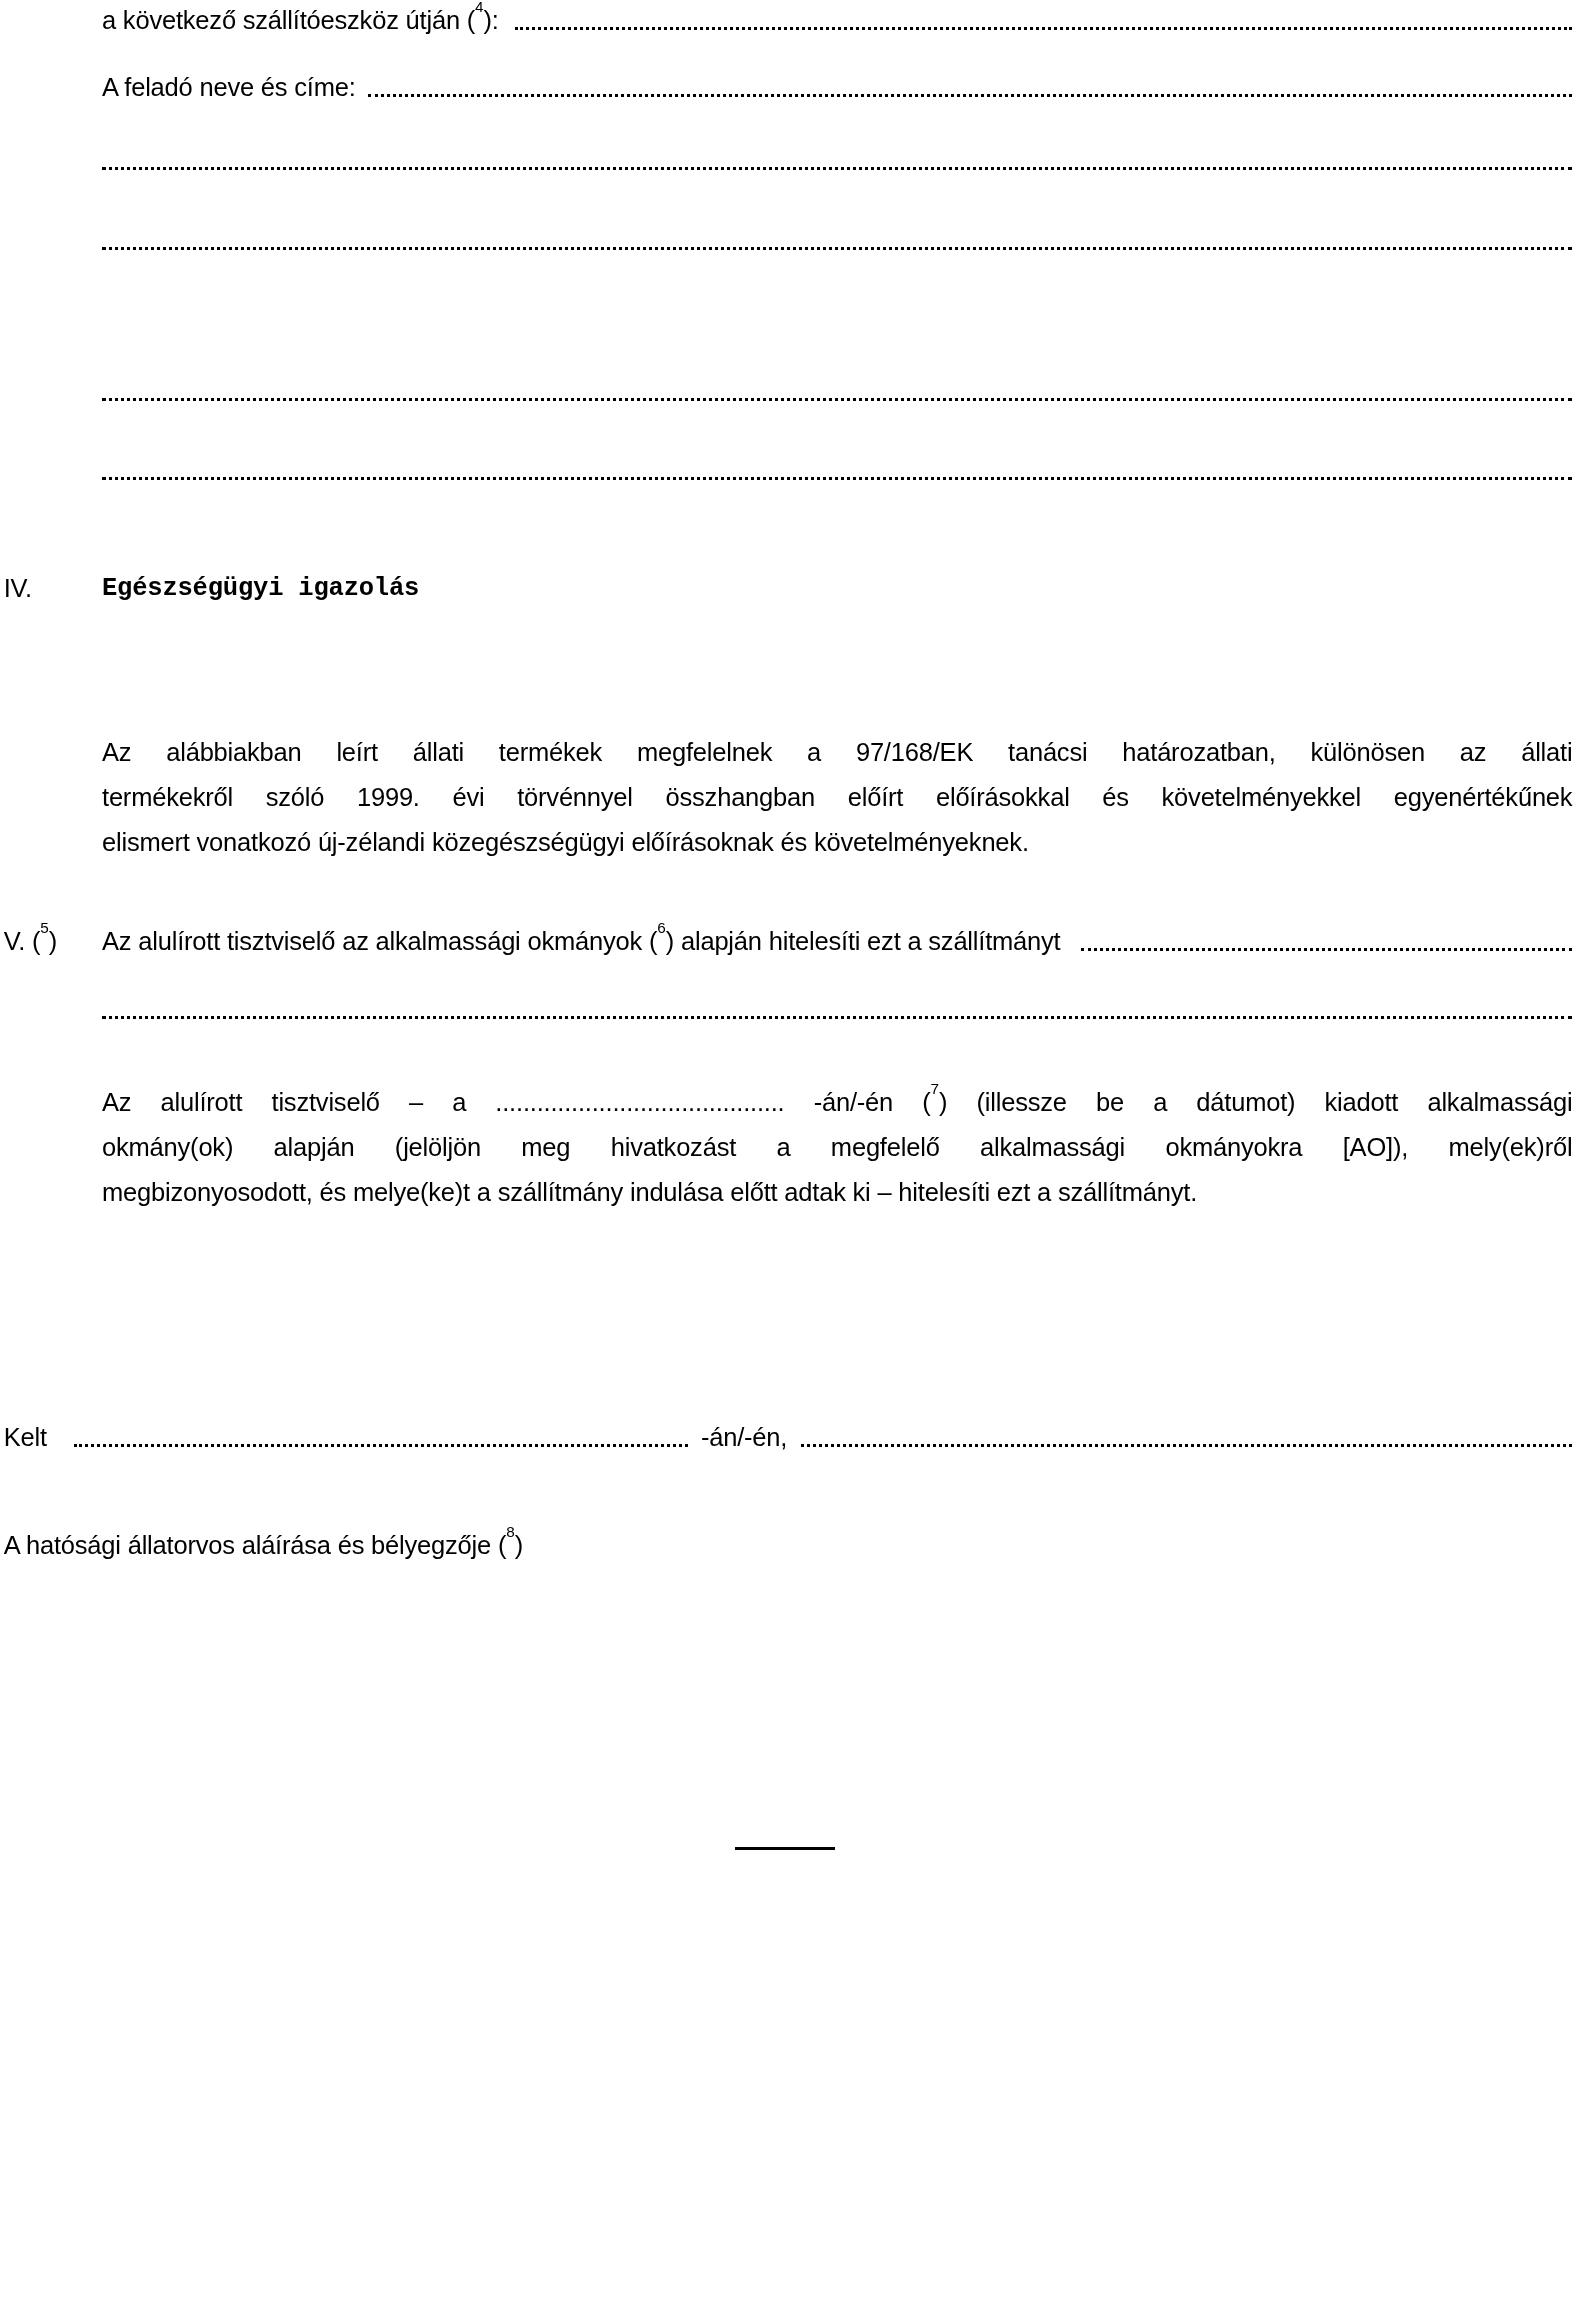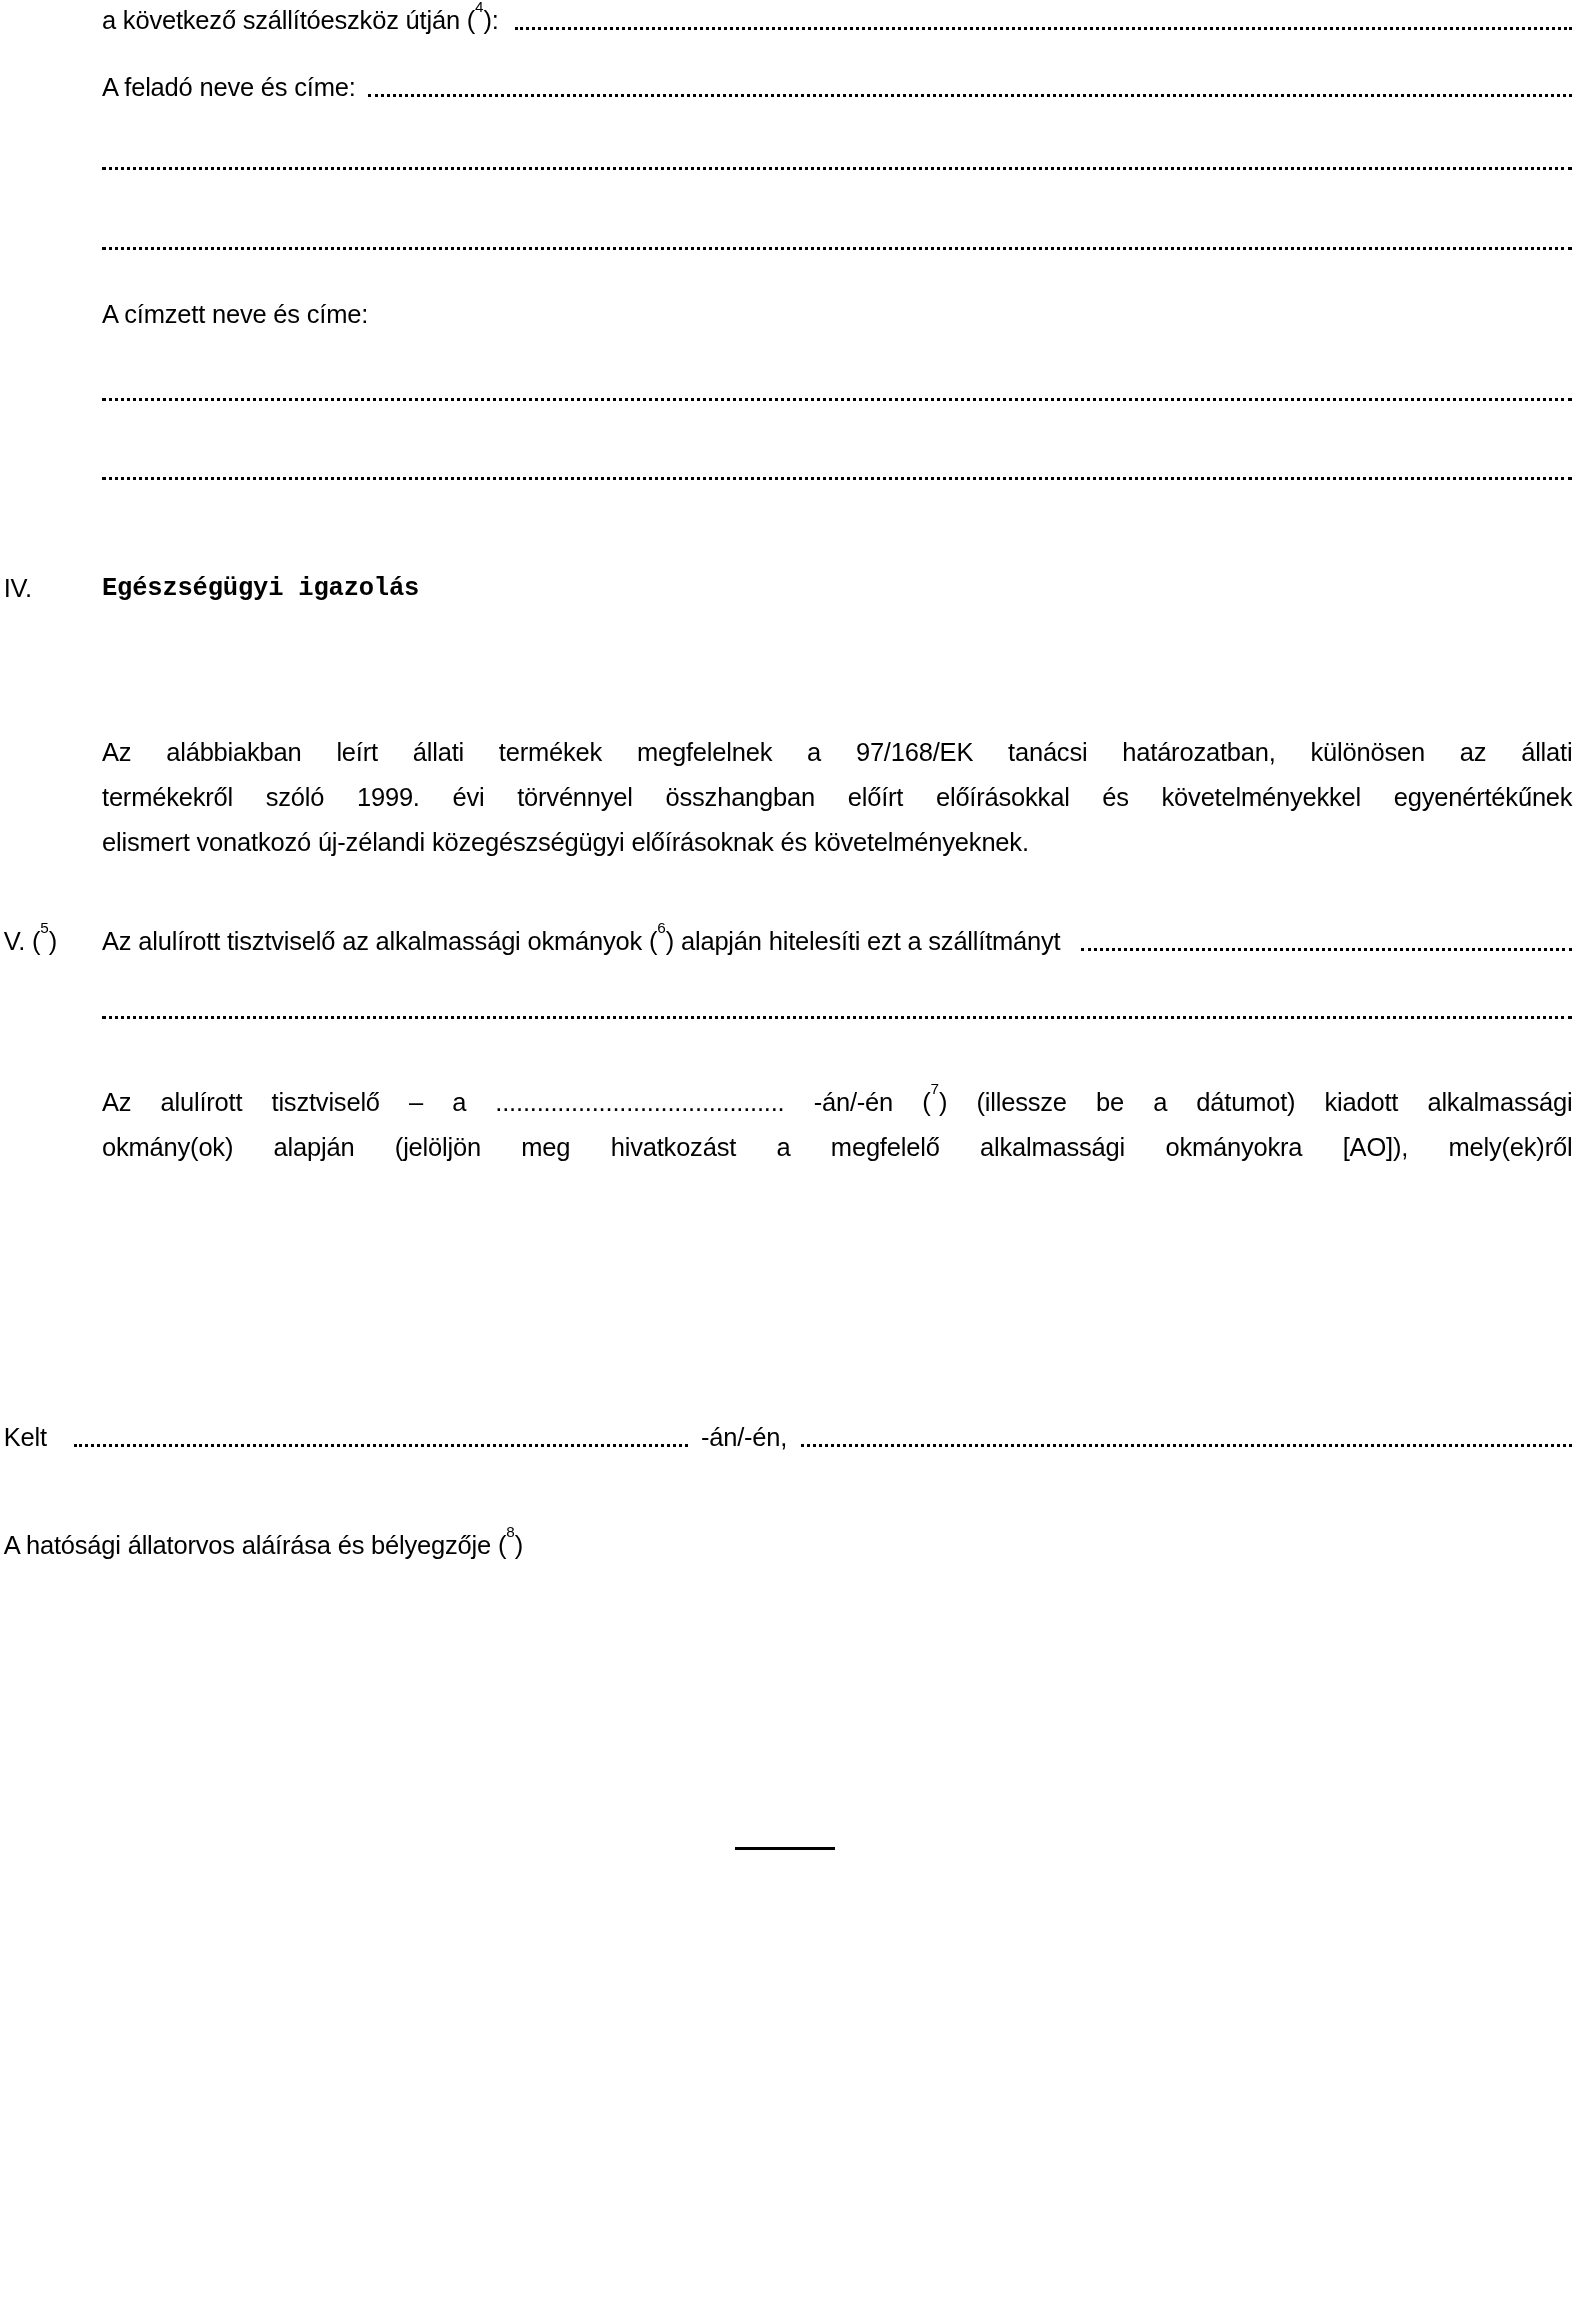--- a/index.html
+++ b/index.html
@@ -52,21 +52,20 @@
   </div>
 
   <div class="row" style="top:73px">
     <span class="lbl">A feladó neve és címe:</span>
     <span class="leader" style="margin-left:12px"></span>
   </div>
 
   <div class="dotline" style="top:167px"></div>
   <div class="dotline" style="top:247px"></div>
 
-  <div class="abs" style="top:300px">A címzett neve és címe:</div>
 
   <div class="dotline" style="top:398px"></div>
   <div class="dotline" style="top:477px"></div>
 
   <div class="abs edge" style="top:574px;right:auto">IV.</div>
   <div class="abs bold" style="top:574px">Egészségügyi igazolás</div>
 
   <div class="abs para" style="top:730px">
     <div class="just">Az alábbiakban leírt állati termékek megfelelnek a 97/168/EK tanácsi határozatban, különösen az állati</div>
     <div class="just">termékekről szóló 1999. évi törvénnyel összhangban előírt előírásokkal és követelményekkel egyenértékűnek</div>
@@ -78,20 +77,21 @@
   <div class="row" style="top:927px">
     <span class="lbl"><span>Az alulírott tisztviselő az alkalmassági okmányok (</span><sup>6</sup><span>) alapján hitelesíti ezt a szállítmányt</span></span>
     <span class="leader" style="margin-left:20.4px"></span>
   </div>
 
   <div class="dotline" style="top:1016px"></div>
 
   <div class="abs para" style="top:1080px">
     <div class="just"><span>Az alulírott tisztviselő – a </span><span>..........................................</span><span> -án/-én (</span><sup>7</sup><span>) (illessze be a dátumot) kiadott alkalmassági</span></div>
     <div class="just">okmány(ok) alapján (jelöljön meg hivatkozást a megfelelő alkalmassági okmányokra [AO]), mely(ek)ről</div>
+    <div>megbizonyosodott, és melye(ke)t a szállítmány indulása előtt adtak ki – hitelesíti ezt a szállítmányt.</div>
   </div>
 
   <div class="row" style="top:1423px;left:3.7px">
     <span class="lbl">Kelt</span>
     <span class="leader" style="flex:129 1 0;margin-left:27px;margin-right:13px"></span>
     <span class="lbl">-án/-én,</span>
     <span class="leader" style="flex:162 1 0;margin-left:14px"></span>
   </div>
 
   <div class="abs edge" style="top:1531px"><span>A hatósági állatorvos aláírása és bélyegzője (</span><sup>8</sup><span>)</span></div>

